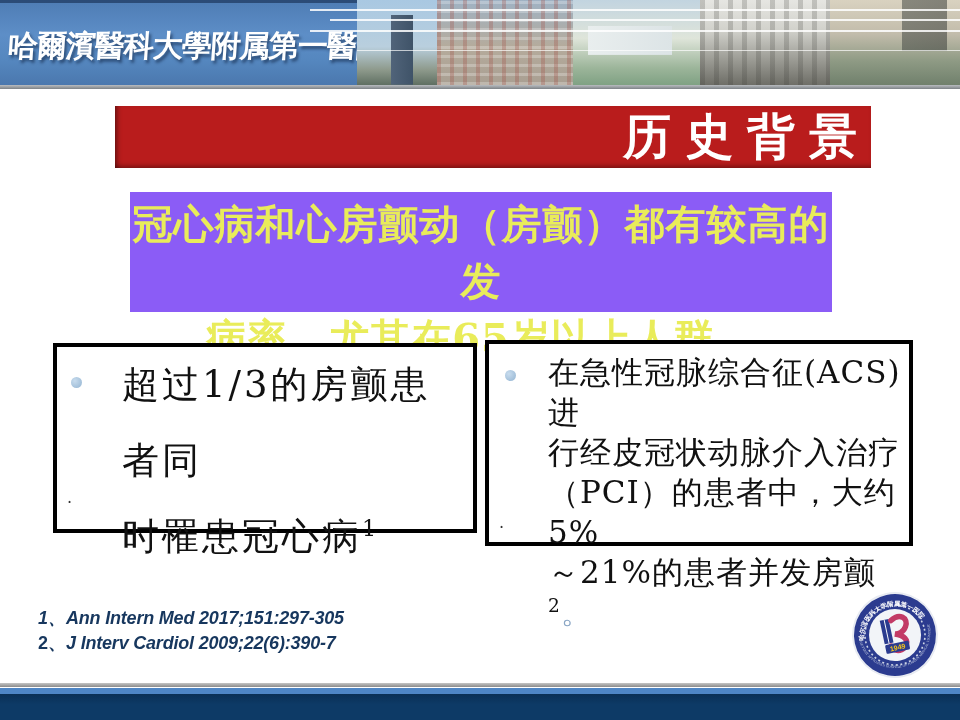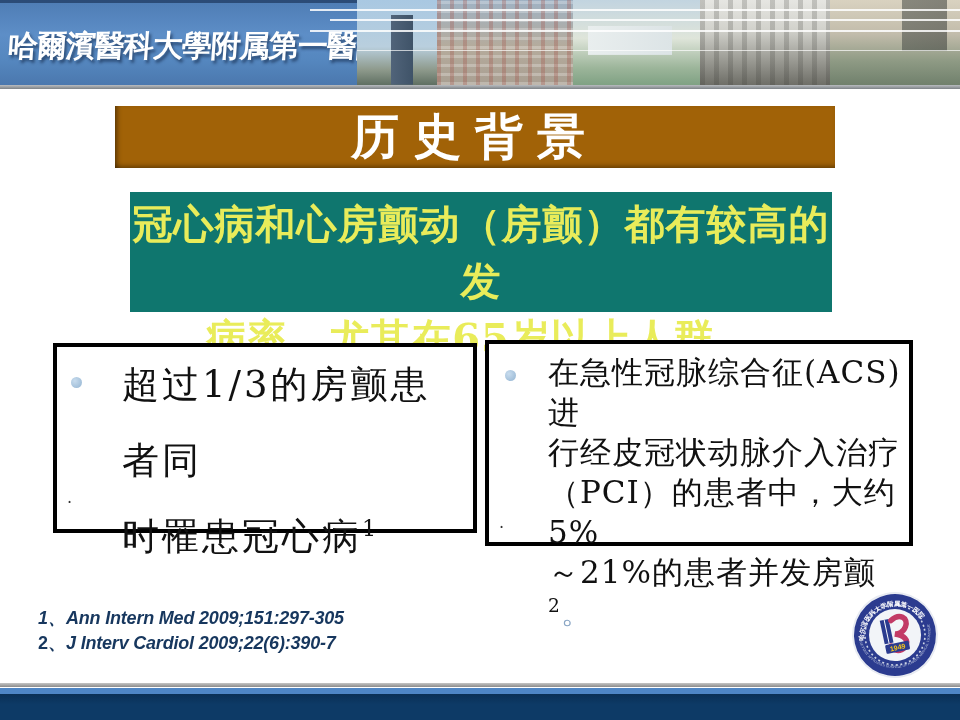--- a/index.html
+++ b/index.html
@@ -60,29 +60,30 @@
     background-position:top, top; background-repeat:no-repeat; }
   .hline { position:absolute; height:2px; background:rgba(255,255,255,0.85); }
   .hline-1 { left:310px; top:9px;  width:650px; }
   .hline-2 { left:330px; top:19px; width:630px; }
   .hline-3 { left:310px; top:30px; width:650px; }
   .hline-4 { left:357px; top:50px; width:603px; height:1px; opacity:.8; }
 
   
   .title-bar {
     position:absolute; left:115px; top:106px; width:720px; height:62px;
-    background:#a16207; color:#ffffff; text-align:center;
+    background:#b91c1c; color:#ffffff; text-align:right;
     font-size:48px; font-weight:bold; line-height:60px; letter-spacing:14px;
     box-shadow: inset 5px 0 5px -3px rgba(0,0,0,0.45), inset 0 -5px 5px -3px rgba(0,0,0,0.35);
+    padding-left: 36px;
   }
 
   
   .highlight-box {
     position:absolute; left:130px; top:192px; width:702px; height:120px;
-    background:#0f766e; color:#e9ec5a; font-weight:bold;
+    background:#8b5cf6; color:#e9ec5a; font-weight:bold;
     font-size:40px; line-height:57px; text-align:center; white-space:pre-line;
     padding-top:3px; box-sizing:border-box; letter-spacing:1px;
   }
 
   
   .content-box { position:absolute; background:#ffffff; border:4px solid #000000; box-sizing:border-box;padding-left:17px; }
   .left-box  { left:53px;  top:343px; width:424px; height:190px; }
   .right-box { left:485px; top:340px; width:428px; height:206px; }
   .bullet-dot {
     position:absolute; width:11px; height:11px; border-radius:50%;
@@ -161,21 +162,21 @@
   <div class="content-box right-box">
     <span class="bullet-dot"></span>
     <div class="right-box-text"><span>在急性冠脉综合征(ACS)进
 行经皮冠状动脉介入治疗
 （PCI）的患者中，大约5%
 ～21%的患者并发房颤</span><sup class="ref-sup">2</sup><span class="tail-period">。</span></div>
     <div class="stub">.</div>
   </div>
 
   <div class="refs">
-    <div class="ref-line"><span class="ref-num-italic">1、</span><span class="ref-text">Ann Intern Med 2009;151:297-305</span></div>
+    <div class="ref-line"><span class="ref-num-italic">1、</span><span class="ref-text">Ann Intern Med 2017;151:297-305</span></div>
     <div class="ref-line"><span class="ref-num-plain">2、</span><span class="ref-text">J Interv Cardiol 2009;22(6):390-7</span></div>
   </div>
 
   <svg class="logo" viewBox="0 0 90 90">
     <defs>
       <path id="arcTop" d="M 13,48 A 32,32 0 0 1 77,48"></path>
       <path id="arcBot" d="M 9,42 A 36,36 0 0 0 81,42"></path>
     </defs>
     <circle cx="45" cy="45" r="43" fill="#e8ebf2"></circle>
     <circle cx="45" cy="45" r="41" fill="#2b3b8f"></circle>

